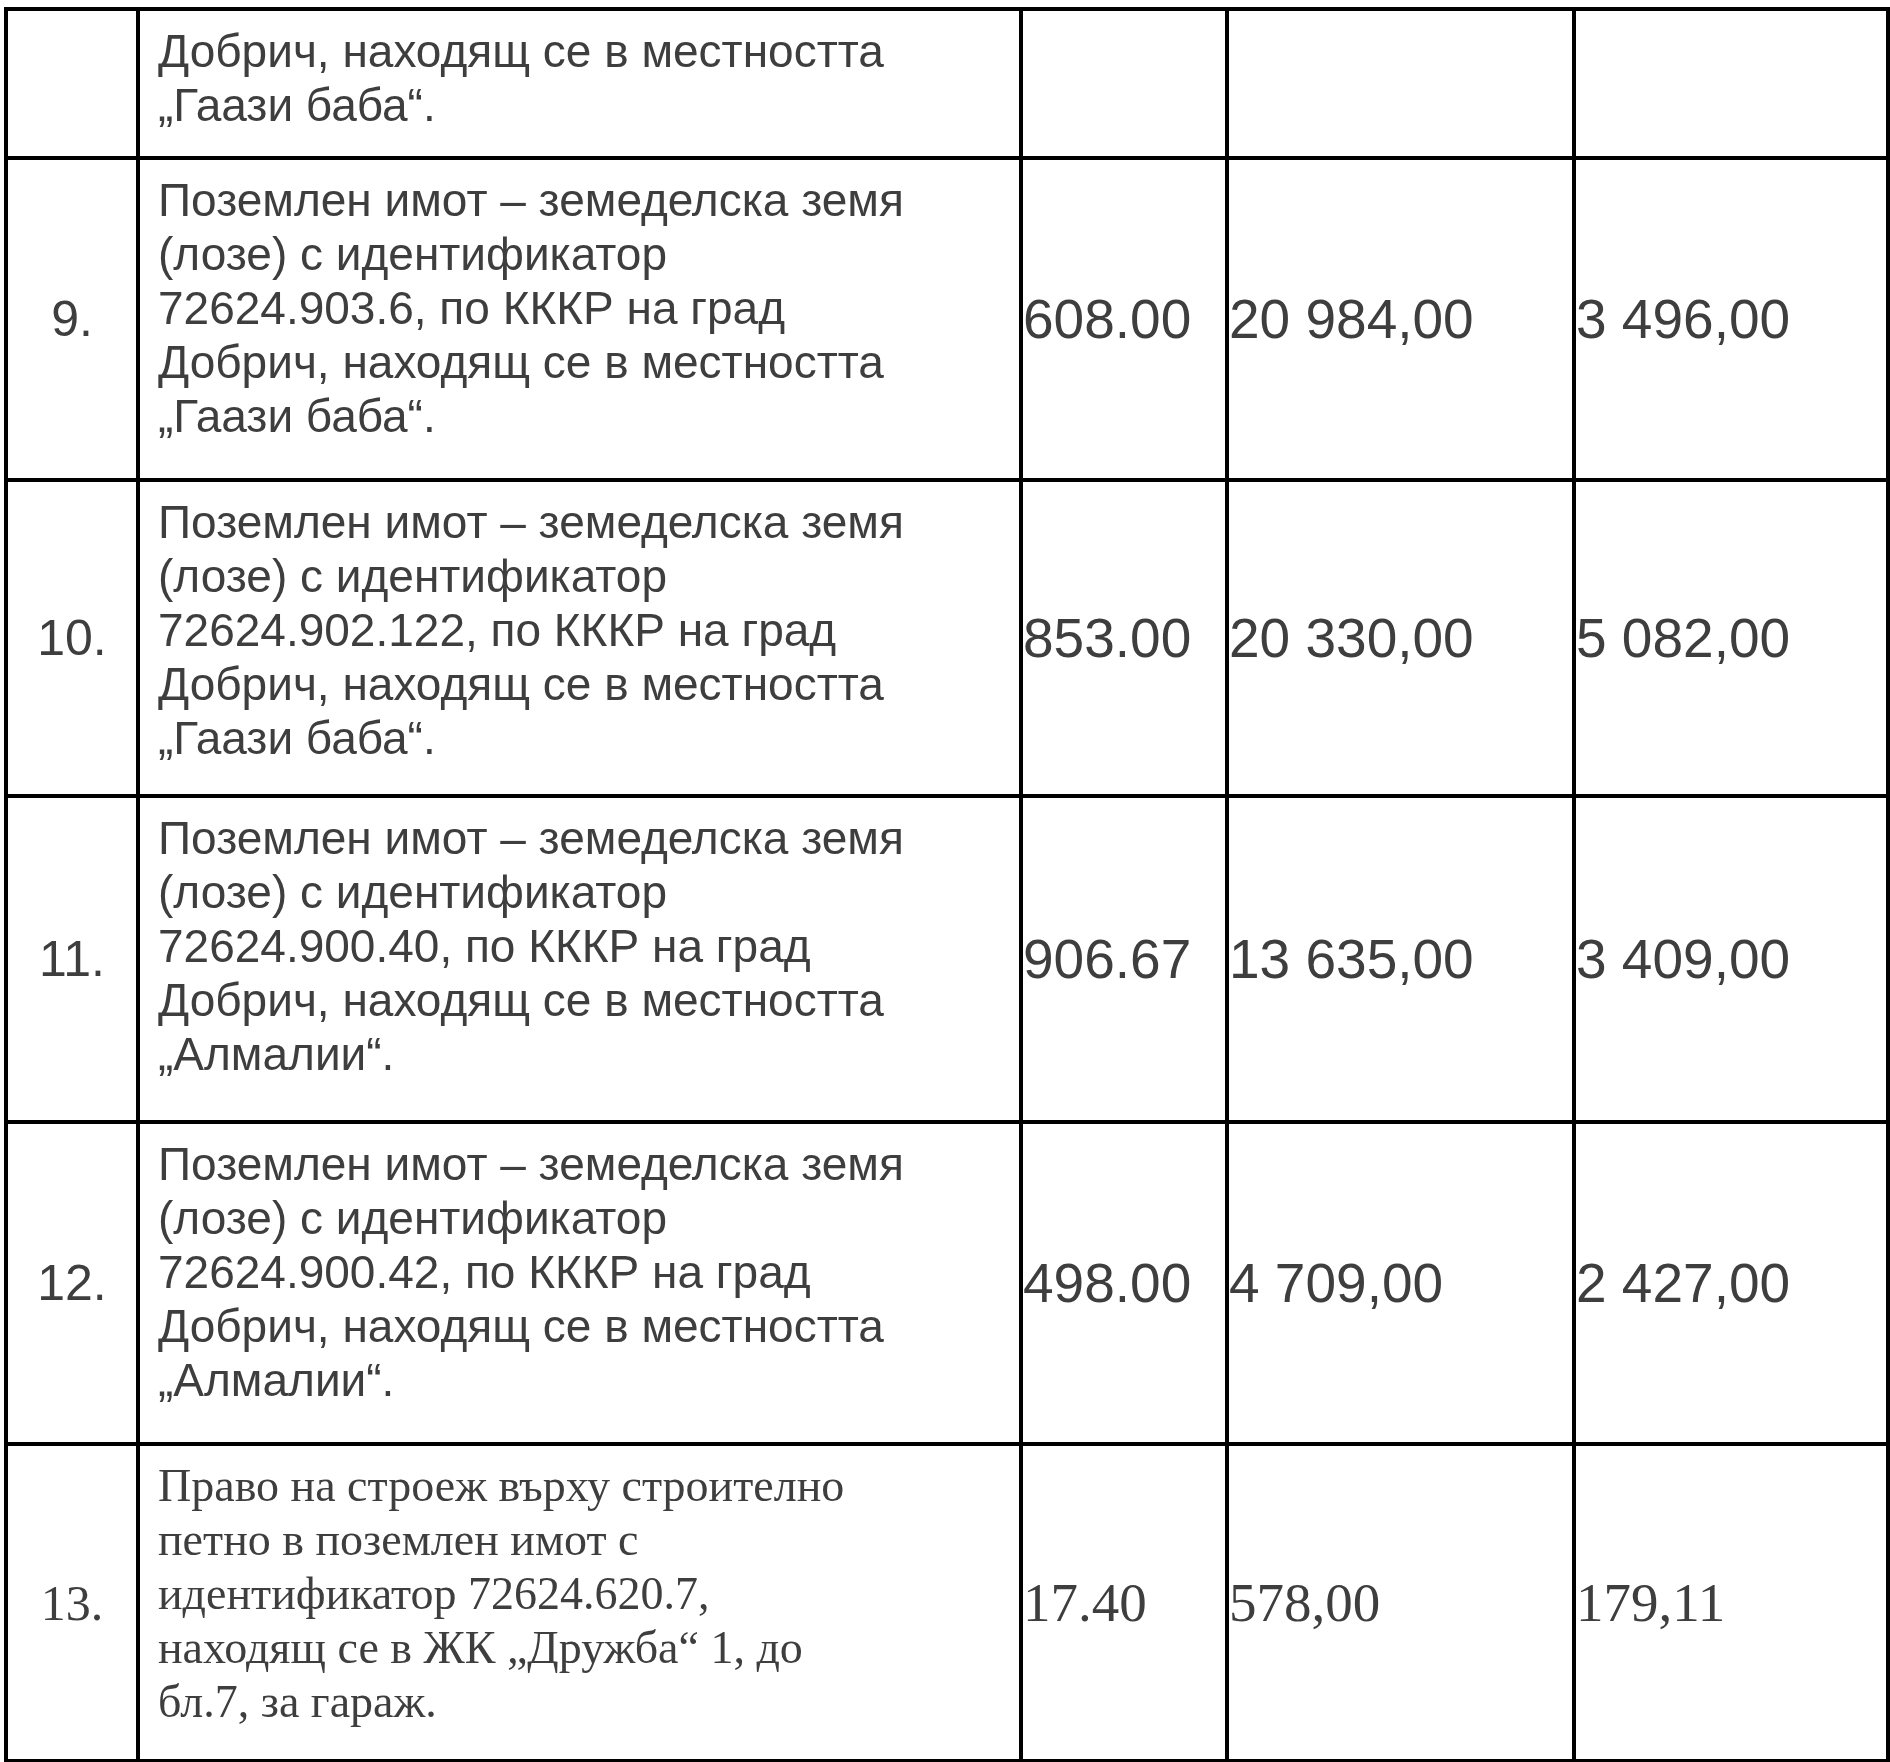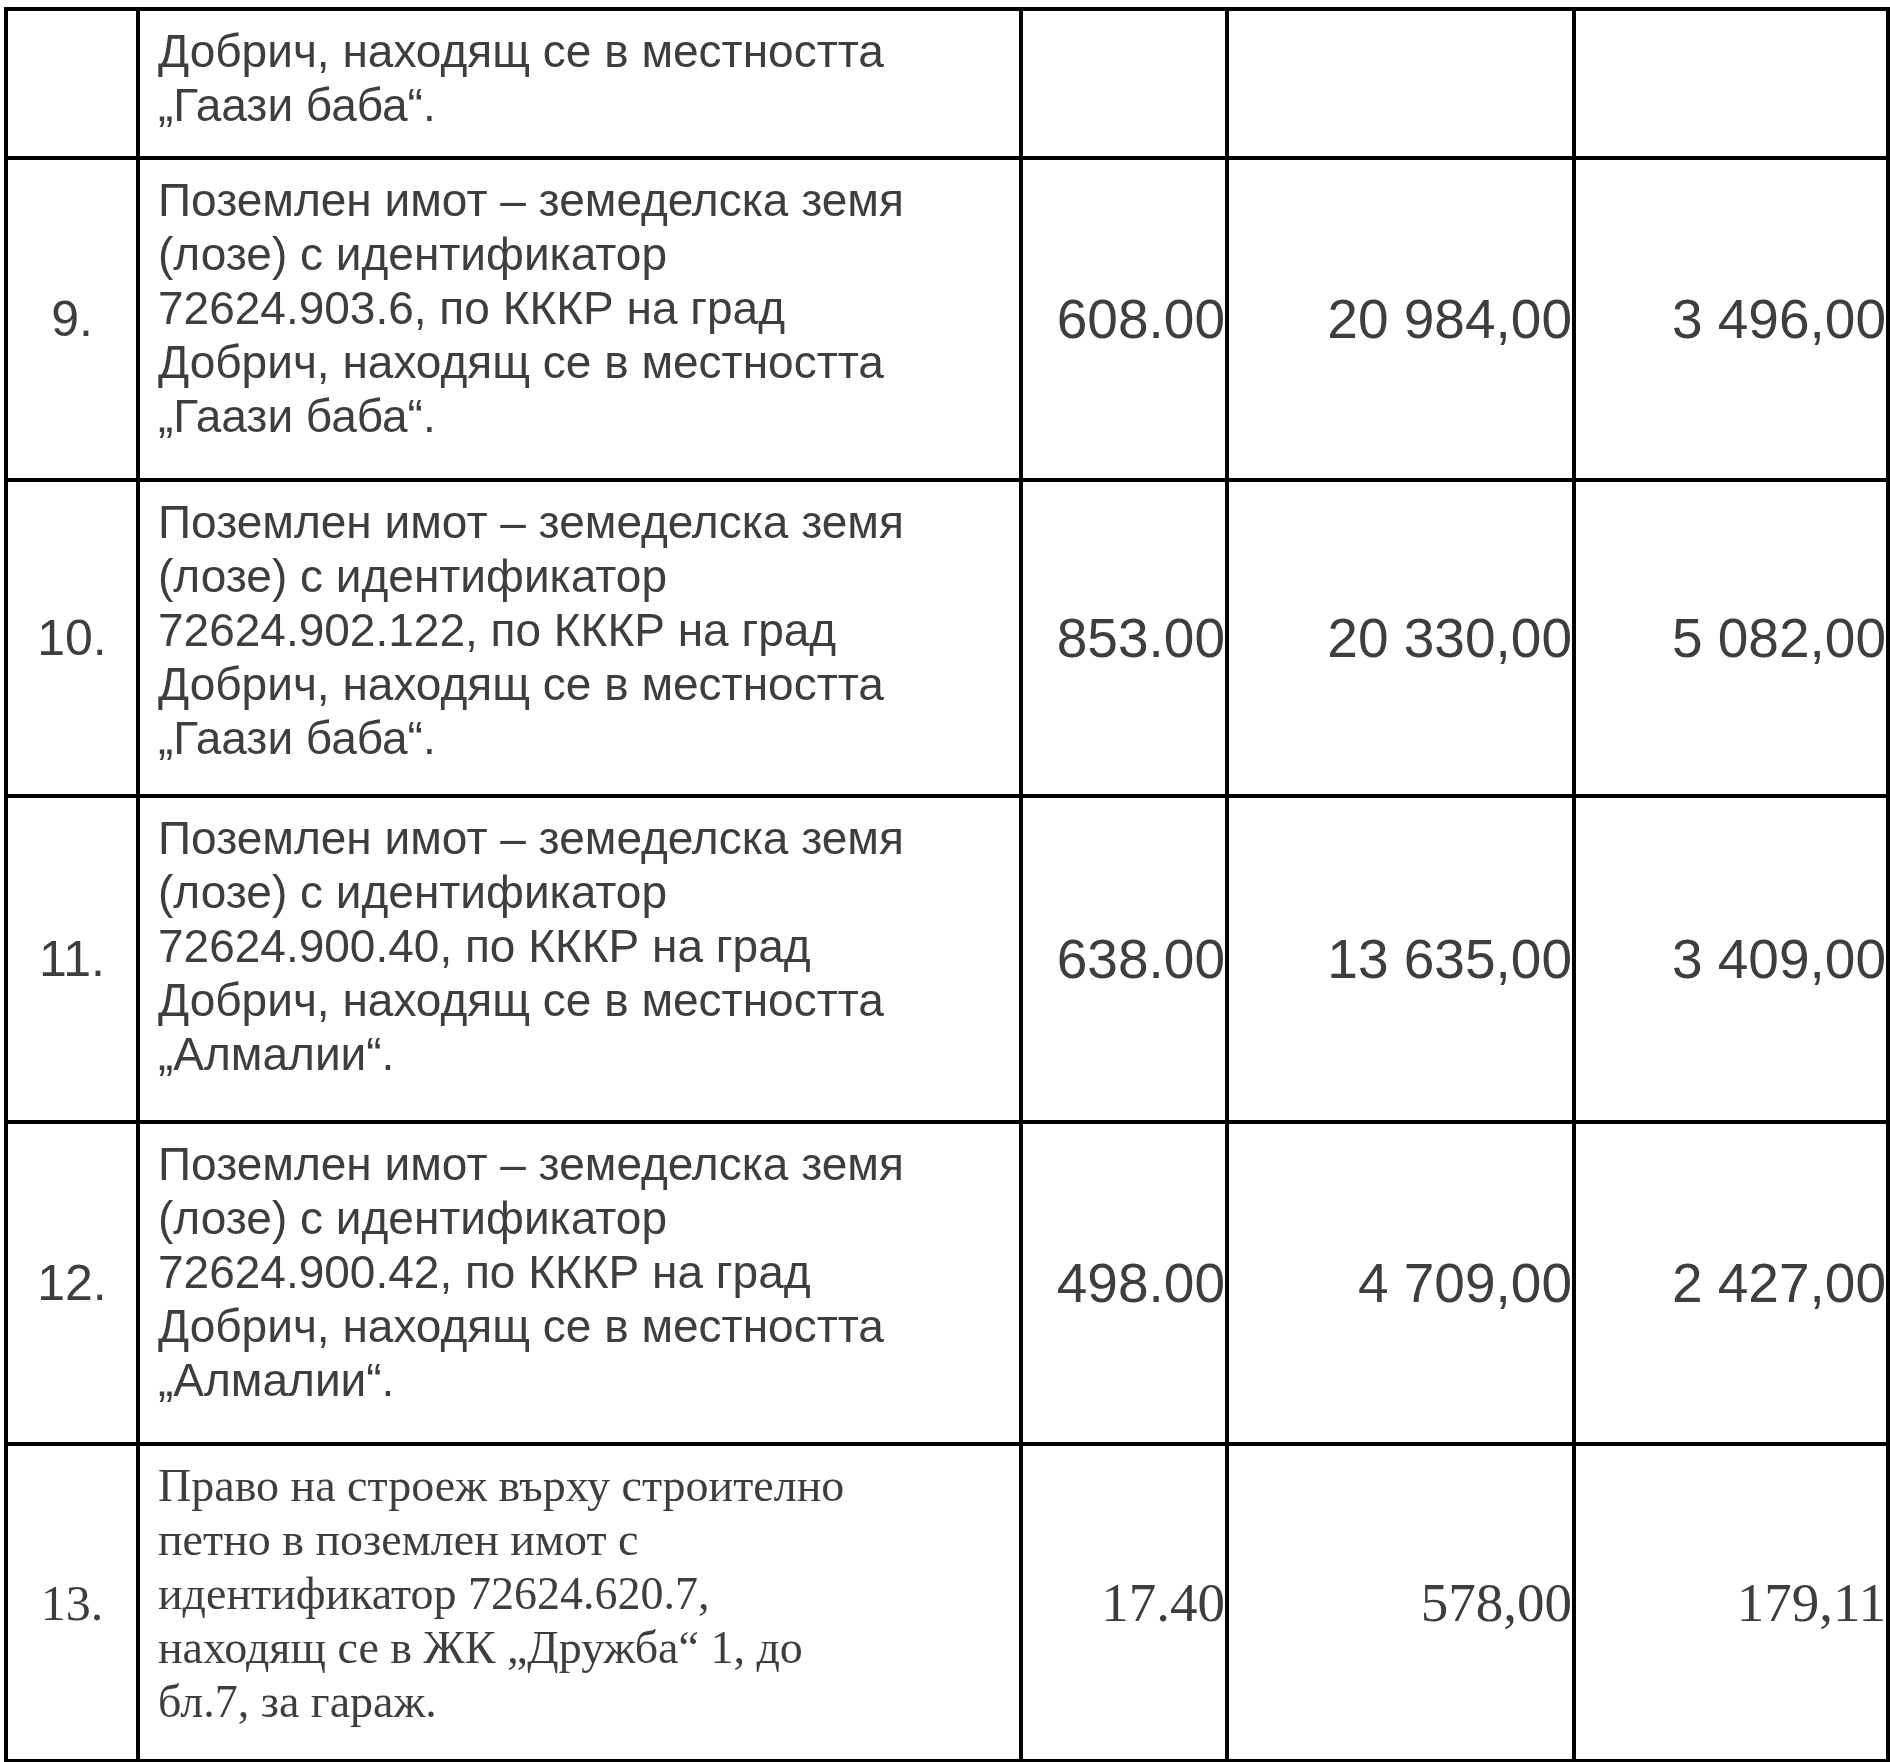--- a/index.html
+++ b/index.html
@@ -51,21 +51,21 @@
   }
   td.cell-desc {
     text-align: left;
     vertical-align: top;
     padding: 13px 18px 0 18px;
     font-size: 46px;
     line-height: 54px;
     white-space: pre-line;
   }
   td.cell-val {
-    text-align: right;
+    text-align: left;
     vertical-align: middle;
     font-size: 55px;
     padding: 0;
   }
 </style>
 </head>
 <body>
 
 <div class="page">
   <table class="doc-table">
@@ -107,21 +107,21 @@
         <td class="cell-val">20 330,00</td>
         <td class="cell-val">5 082,00</td>
       </tr>
       <tr class="r3">
         <td class="cell-num">11.</td>
         <td class="cell-desc">Поземлен имот – земеделска земя
 (лозе) с идентификатор
 72624.900.40, по КККР на град
 Добрич, находящ се в местността
 „Алмалии“.</td>
-        <td class="cell-val">638.00</td>
+        <td class="cell-val">906.67</td>
         <td class="cell-val">13 635,00</td>
         <td class="cell-val">3 409,00</td>
       </tr>
       <tr class="r4">
         <td class="cell-num">12.</td>
         <td class="cell-desc">Поземлен имот – земеделска земя
 (лозе) с идентификатор
 72624.900.42, по КККР на град
 Добрич, находящ се в местността
 „Алмалии“.</td>

